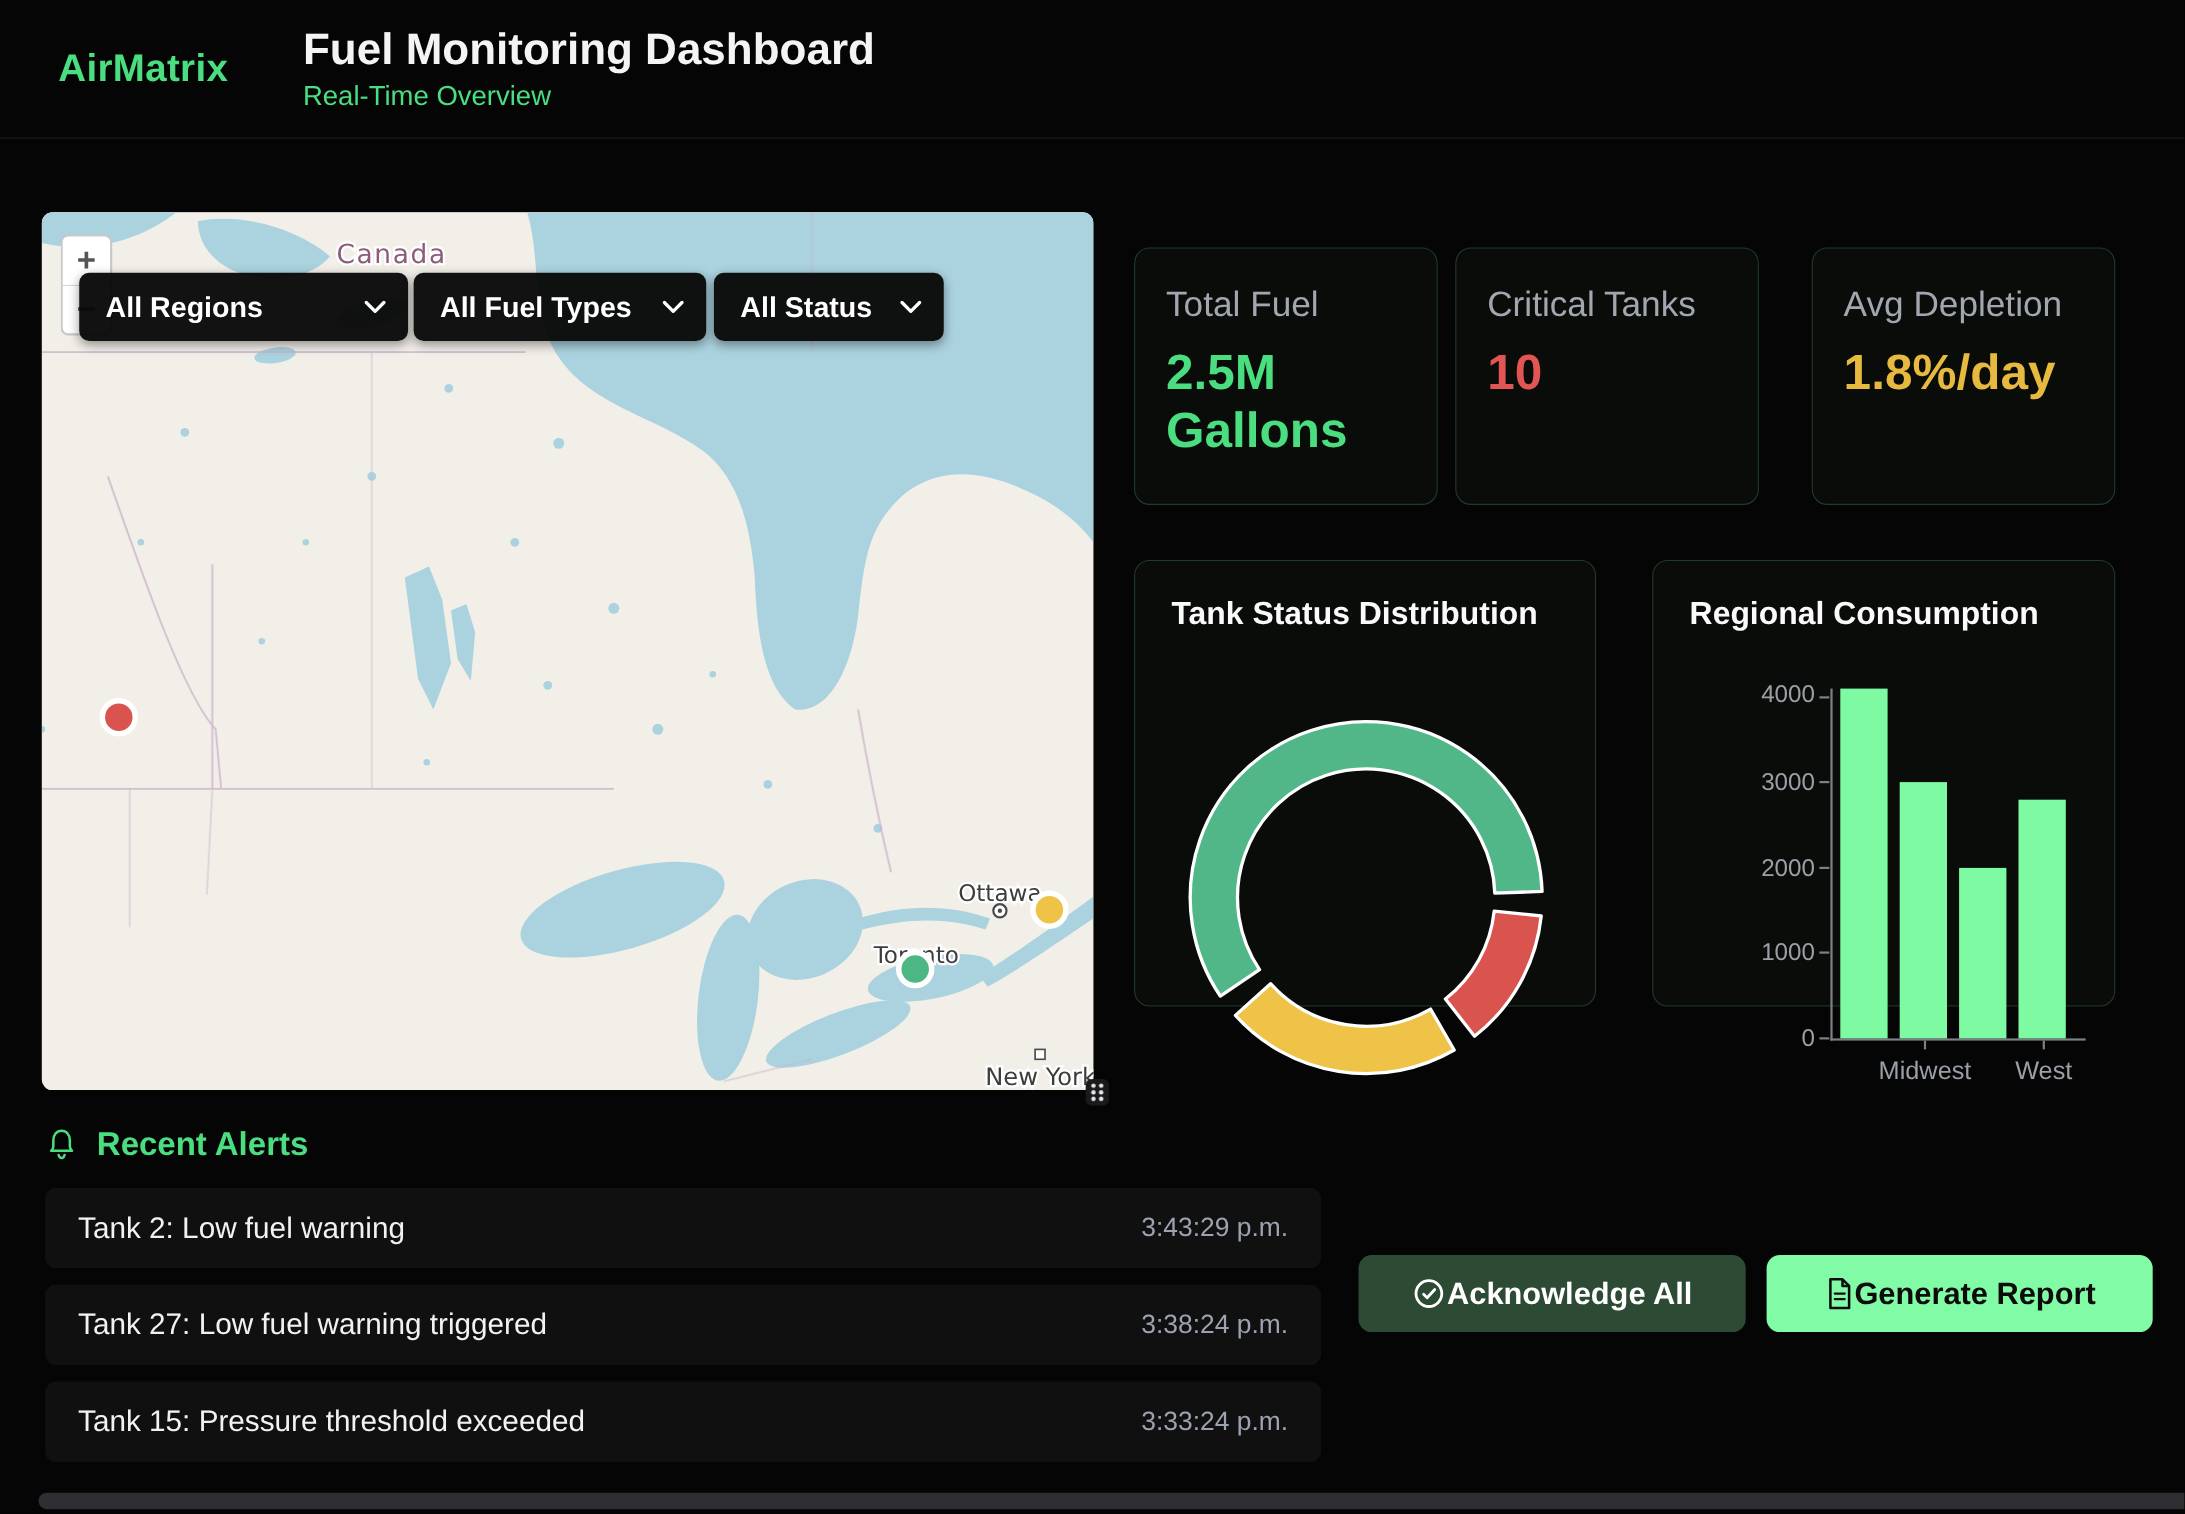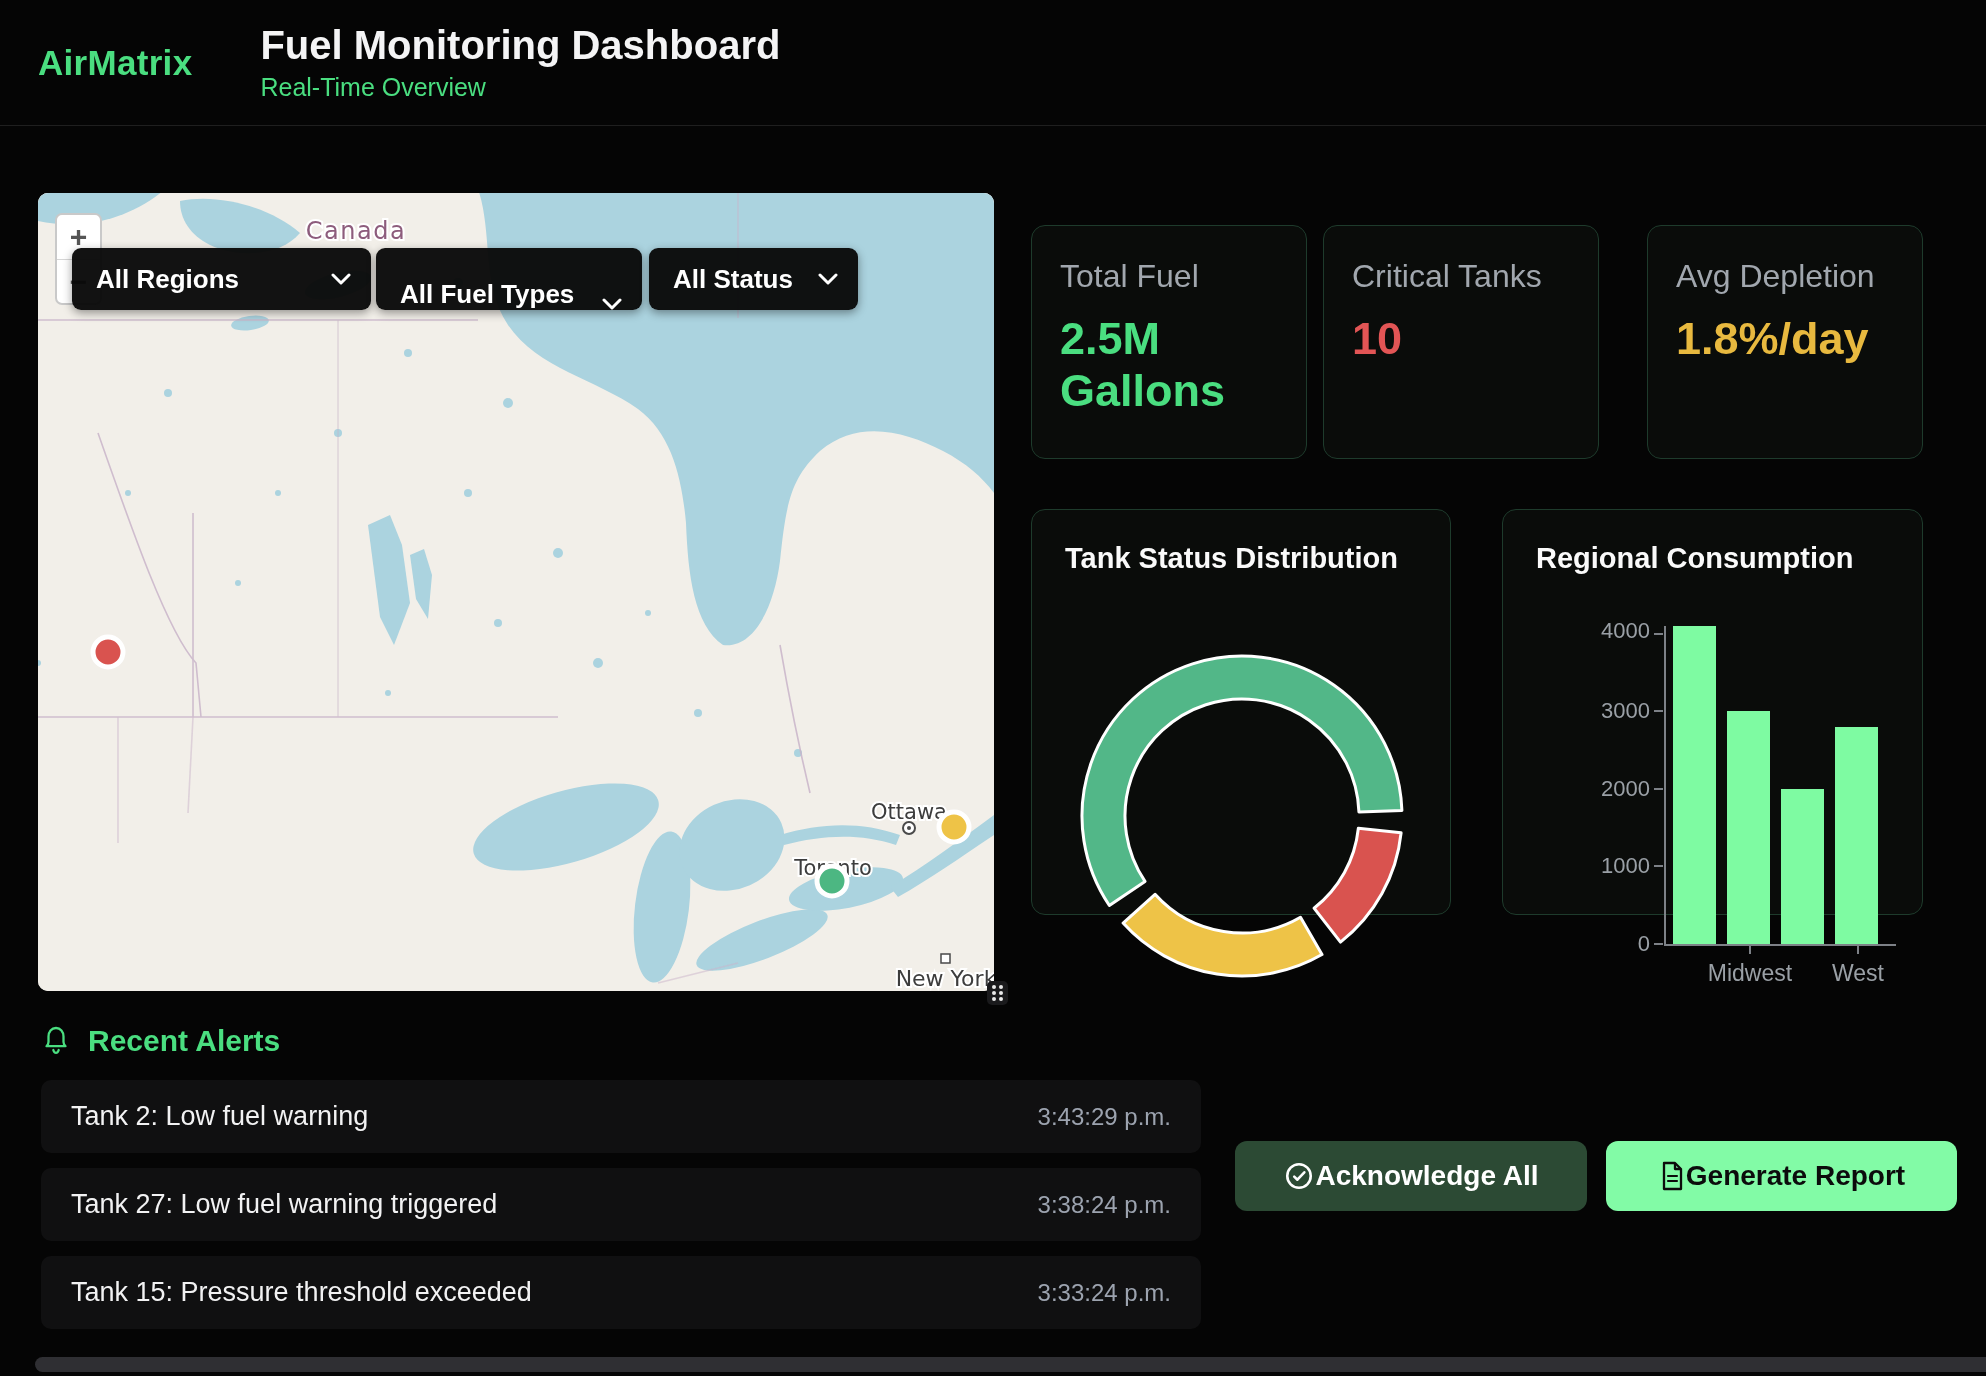--- a/index.html
+++ b/index.html
@@ -2,21 +2,21 @@
 <html><head>
 <meta charset="utf-8">
 <style>
   html,body{margin:0;padding:0;background:#050505;}
   body{width:1986px;height:1376px;position:relative;overflow:hidden;
        font-family:"Liberation Sans","DejaVu Sans",sans-serif;color:#f5f5f5;}
 
   
   .header{position:absolute;left:0;top:0;width:1986px;height:126px;background:#050505;
           border-bottom:1px solid #1f1f1f;display:flex;align-items:center;box-sizing:border-box;}
-  .logo{margin-left:38px;font-size:35px;font-weight:700;color:#4ade80;letter-spacing:.3px;}
+  .logo{margin-left:53px;font-size:35px;font-weight:700;color:#4ade80;letter-spacing:.3px;}
   .titleblock{margin-left:68px;}
   .page-title{font-size:40px;font-weight:700;color:#f4f4f5;}
   .page-subtitle{font-size:25px;font-weight:500;color:#4ade80;margin-top:5px;}
   .nav{margin-left:auto;margin-right:62px;display:flex;gap:112px;}
   .nav-item{font-size:27px;color:#dcdce0;cursor:pointer;white-space:nowrap;}
 
   
   .map-panel{position:absolute;left:38px;top:193px;width:956px;height:798px;border-radius:10px;
              overflow:hidden;background:#f2efe9;}
   .zoomctl{position:absolute;left:17px;top:20px;width:47px;height:92px;background:#fff;
@@ -162,21 +162,21 @@
     <div class="zoomdiv"></div>
     <div class="zoombtn">−</div>
   </div>
 
   <div class="dd" style="left:34px;width:299px;">
     <span>All Regions</span>
     <svg width="20" height="12" viewBox="0 0 20 12">
       <polyline points="2,2 10,10 18,2" fill="none" stroke="#fff" stroke-width="3" stroke-linecap="round" stroke-linejoin="round"></polyline>
     </svg>
   </div>
-  <div class="dd" style="left:338px;width:266px;align-items:flex-end;">
+  <div class="dd" style="left:338px;width:266px;">
     <span>All Fuel Types</span>
     <svg width="20" height="12" viewBox="0 0 20 12">
       <polyline points="2,2 10,10 18,2" fill="none" stroke="#fff" stroke-width="3" stroke-linecap="round" stroke-linejoin="round"></polyline>
     </svg>
   </div>
   <div class="dd" style="left:611px;width:209px;">
     <span>All Status</span>
     <svg width="20" height="12" viewBox="0 0 20 12">
       <polyline points="2,2 10,10 18,2" fill="none" stroke="#fff" stroke-width="3" stroke-linecap="round" stroke-linejoin="round"></polyline>
     </svg>

